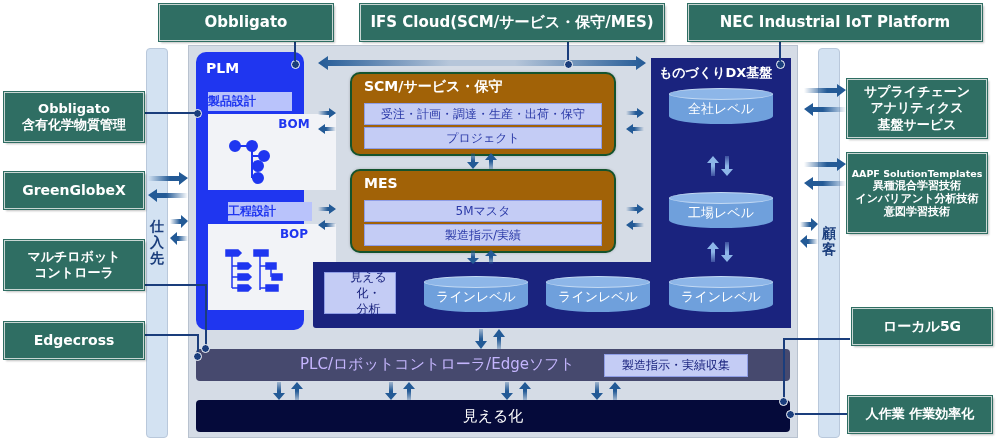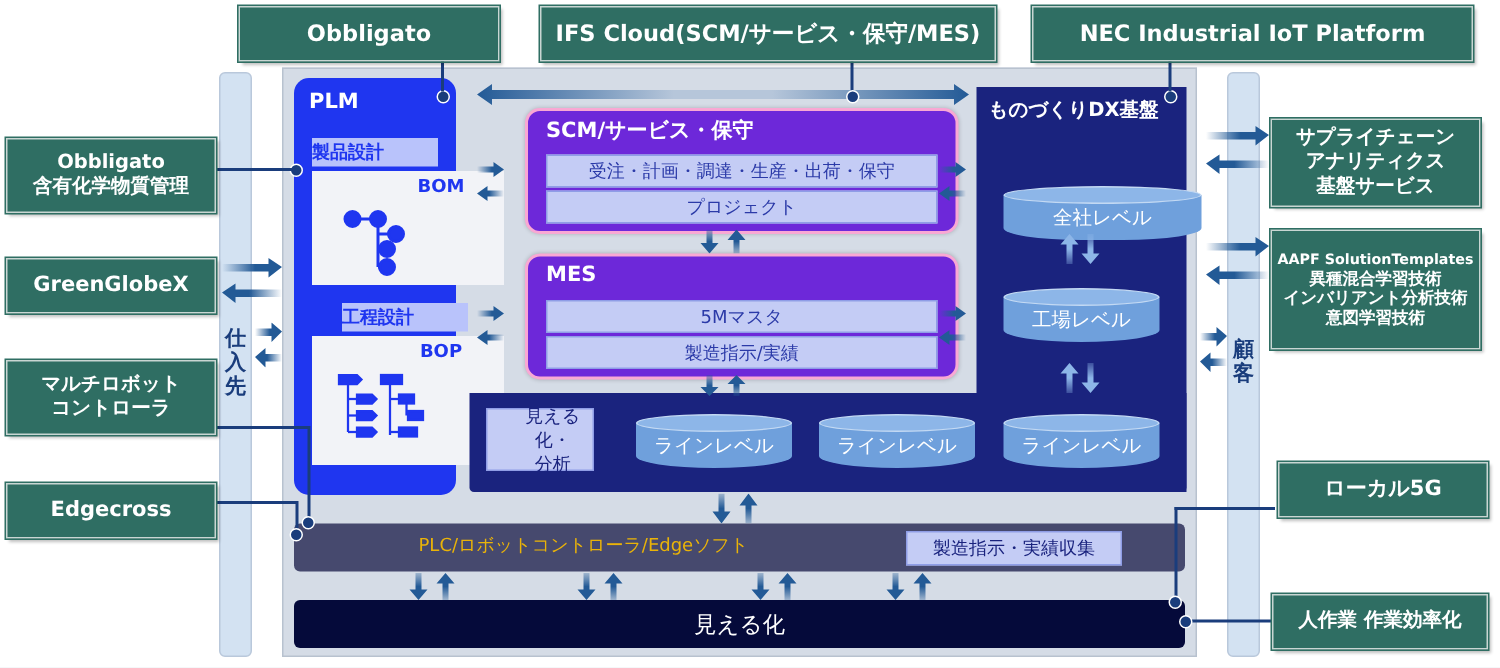--- a/index.html
+++ b/index.html
@@ -22,22 +22,22 @@
 
   
   #plm { left:196px; top:52px; width:108px; height:278px; background:#1f36f0; border-radius:10px; }
   .plm-title { position:absolute; left:10px; top:8px; color:#fff; font-weight:bold; font-size:14px; }
   .plm-sec { position:absolute; left:12px; width:84px; height:19px; background:#b9c3fb; color:#1f36f0;
              font-size:12px; font-weight:bold; line-height:19px; }
   .plm-box { position:absolute; left:12px; width:84px; background:#f2f3f7;padding-left:44px; }
   .plm-box .lbl { text-align:center; color:#1f36f0; font-weight:bold; font-size:12px; margin-top:3px; }
 
   
-  .sys { position:absolute; background:#6d28d9; border-radius:10px; border:2px solid #f9a8d4;
-         box-shadow:0 0 3px rgba(0,0,0,0.2);padding-left:23px; }
+  .sys { position:absolute; background:#a16207; border-radius:10px; border:2px solid #14532d;
+         box-shadow:0 0 3px rgba(0,0,0,0.2); }
   .sys .ttl { position:absolute; left:12px; top:4px; color:#fff; font-size:14px; font-weight:bold; }
   .sys .row { position:absolute; left:12px; right:12px; height:20px; background:#c4ccf5; color:#2b3aa8;
               font-size:12px; text-align:center; line-height:20px; border:1px solid #8f9de6; }
 
   
   #dx { left:651px; top:58px; width:140px; height:270px; background:#1a237e; }
   #dx-bottom { left:313px; top:262px; width:478px; height:66px; background:#1a237e; border-radius:0 0 3px 3px; }
   .dx-title { position:absolute; left:8px; top:6px; color:#fff; font-size:13px; font-weight:bold; }
 
   .cyl { position:absolute; width:104px; height:36px; }
@@ -46,21 +46,21 @@
   .cyl .top { position:absolute; left:0; top:0; width:100%; height:12px; background:#8db6e8;
               border-radius:50%; border:1px solid #c3d9f3; box-sizing:border-box; }
   .cyl .txt { position:absolute; left:0; right:0; top:12px; text-align:center; color:#fff; font-size:13px; }
 
   .vis { left:324px; top:272px; width:72px; height:42px; background:#c4ccf5; color:#1a237e;
          font-size:12px; text-align:center; line-height:16px; display:flex; align-items:center;
          justify-content:center; border:1px solid #8f9de6;padding-left:17px; }
 
   
   #plc { left:196px; top:349px; width:594px; height:32px; background:#46496e; border-radius:4px; }
-  #plc .t { position:absolute; left:83px; top:6px; color:#eab308; font-size:12px; }
+  #plc .t { position:absolute; left:104px; top:6px; color:#c4b5fd; font-size:15px; }
   #plc .tag { position:absolute; left:408px; top:5px; width:142px; height:21px; background:#c4ccf5;
               color:#1a237e; font-size:12px; text-align:center; line-height:21px; border:1px solid #8f9de6; }
 
   
   #site { left:196px; top:400px; width:594px; height:32px; background:#050a3a; border-radius:4px;
           color:#fff; font-size:15px; text-align:center; line-height:32px; }
 
   .vtext { position:absolute; color:#1a3d7c; font-weight:bold; font-size:14px; line-height:16px; width:16px; text-align:center; }
 
   
@@ -180,21 +180,21 @@
   <div class="row" style="top:29px;">5Mマスタ</div>
   <div class="row" style="top:53px;">製造指示/実績</div>
 </div>
 
 <div class="abs" id="dx">
   <div class="dx-title">ものづくりDX基盤</div>
 </div>
 <div class="abs" id="dx-bottom"></div>
 <div class="dot" style="left:776px;top:60px;"></div>
 
-<div class="cyl" style="left:669px;top:124px;padding-left:28px;">
+<div class="cyl" style="left:669px;top:88px;">
   <div class="body"></div>
     <div class="top"></div>
   <div class="txt">全社レベル</div>
 </div>
 <div class="cyl" style="left:669px;top:192px;">
   <div class="body"></div>
     <div class="top"></div>
   <div class="txt">工場レベル</div>
 </div>
 

